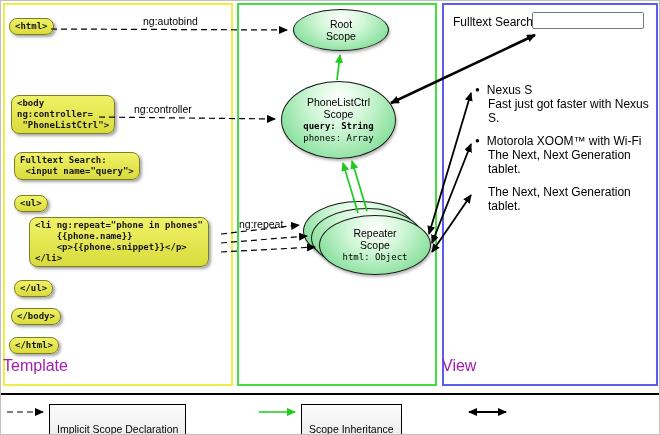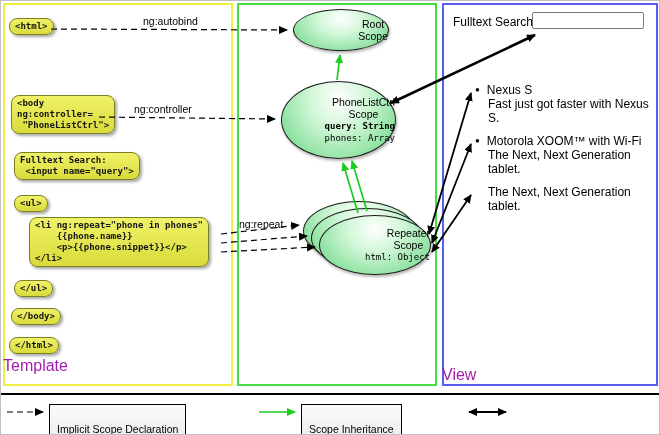--- a/index.html
+++ b/index.html
@@ -21,21 +21,21 @@
     border:1px solid #7e7e22;border-radius:8px;
     box-shadow:2px 2px 3px rgba(0,0,0,0.35);
     font:bold 9px/11px "DejaVu Sans Mono",monospace;color:#151515;
     padding:2px 5px;white-space:pre;
   }
   .scope{
     position:absolute;box-sizing:border-box;
     border:1.5px solid #1a1a1a;border-radius:50%;
     background:radial-gradient(ellipse at 50% 22%,#ffffff 0%,#d2f7d8 35%,#8ae09e 78%,#62cf81 100%);
     box-shadow:1px 2px 3px rgba(0,0,0,0.3);
-    display:flex;flex-direction:column;align-items:flex-end;justify-content:center;
+    display:flex;flex-direction:column;align-items:center;justify-content:center;
     text-align:center;
   }
   .scope.z2{z-index:2}.scope.z1{z-index:1}.scope.z0{z-index:0}
   .scope-title{font:10.5px/12px "Liberation Sans",sans-serif;white-space:pre-line;}
   .scope-prop{font:9px/12px "DejaVu Sans Mono",monospace;}
   .scope-prop.bold{font-weight:bold;}
   .arrow-label{position:absolute;z-index:4;font:10.5px/12px "Liberation Sans",sans-serif;color:#000;}
   .view-text{position:absolute;font:12px/14px "Liberation Sans",sans-serif;}
   .bullet{display:inline-block;font-size:8px;vertical-align:2px;margin-right:7px;}
   .subtitle{margin-left:13px;}
@@ -113,21 +113,21 @@
   </div>
   <div class="view-text" style="left:474px;top:133px">
     <div><span class="bullet">●</span><span>Motorola XOOM™ with Wi-Fi</span></div>
     <div class="subtitle">The Next, Next Generation tablet.</div>
   </div>
   <div class="view-text" style="left:474px;top:184px">
     <div class="subtitle">The Next, Next Generation tablet.</div>
   </div>
 
   <div class="col-label" style="left:2px;top:356px;width:230px">Template</div>
-  <div class="col-label" style="left:441px;top:365px;width:188px">View</div>
+  <div class="col-label" style="left:441px;top:356px;width:188px">View</div>
 
   <div id="separator"></div>
   <div class="legend-box" style="left:48px">Implicit Scope Declaration</div>
   <div class="legend-box" style="left:300px">Scope Inheritance</div>
 
   <svg id="arrows" width="660" height="435">
     <defs>
       <marker id="ab" markerWidth="10" markerHeight="9" refX="8" refY="4" orient="auto-start-reverse" markerUnits="userSpaceOnUse">
         <path d="M0,0 L9,4 L0,8 Z" fill="#000"></path>
       </marker>

